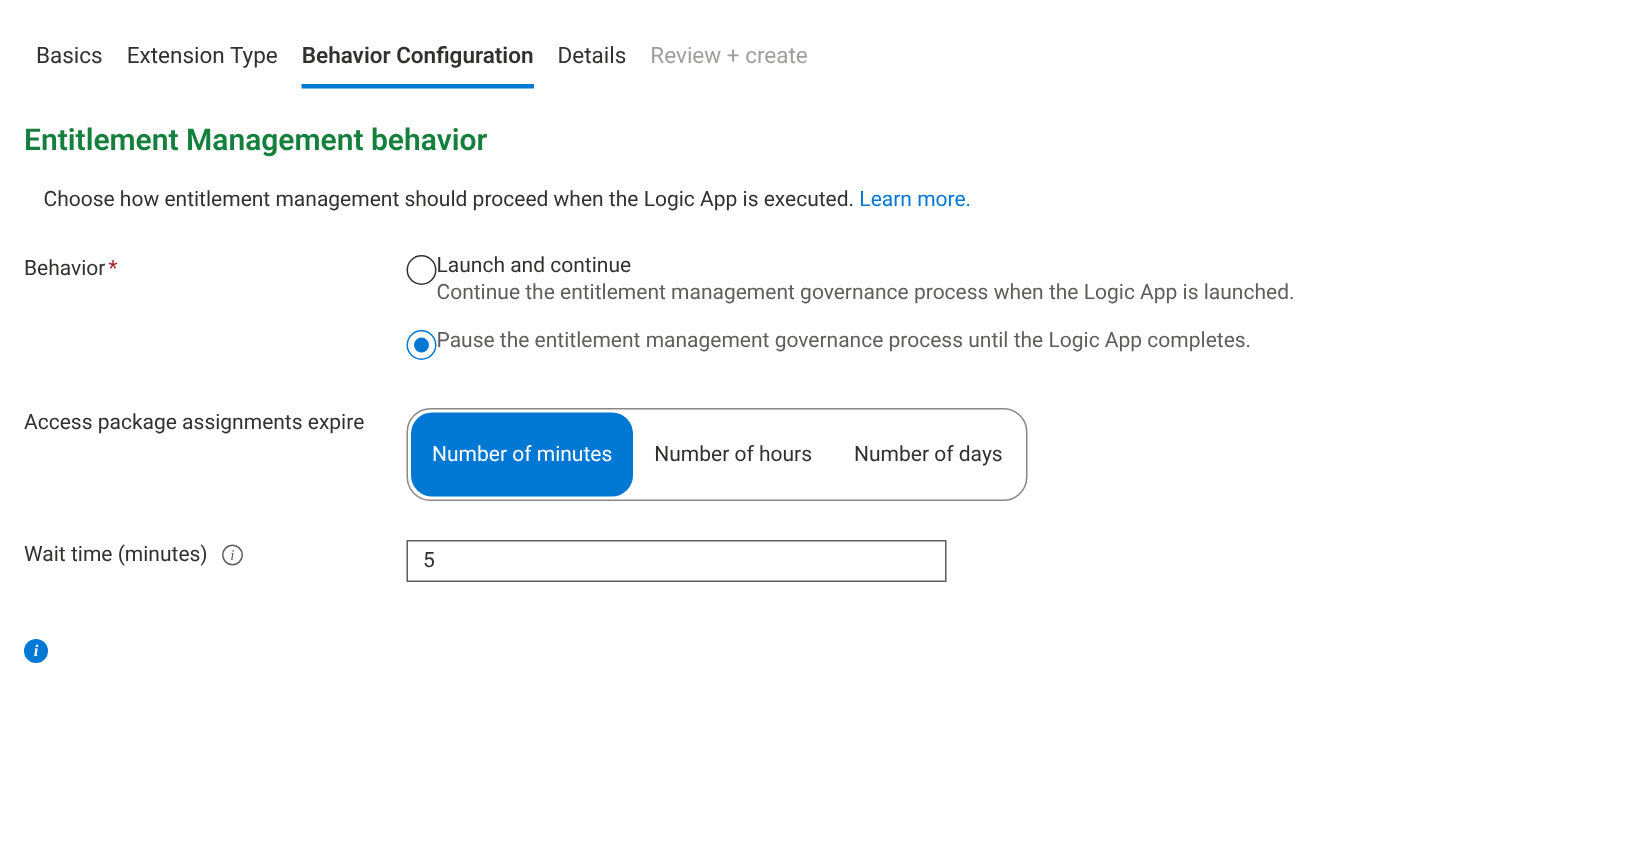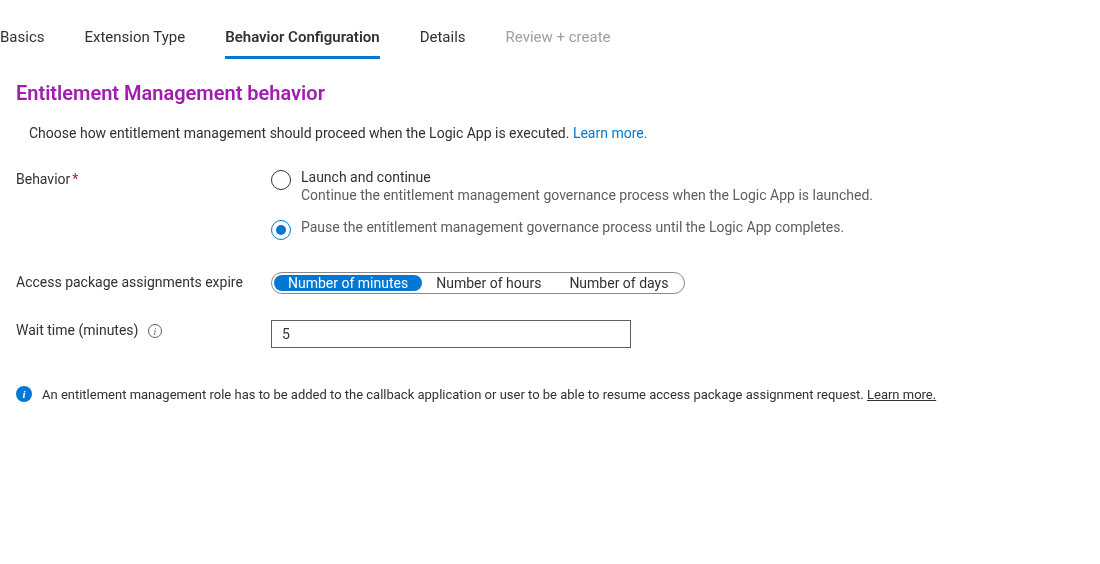--- a/index.html
+++ b/index.html
@@ -10,22 +10,22 @@
     body {
       font-family: "Segoe UI", -apple-system, BlinkMacSystemFont, Roboto, sans-serif;
       font-size: 14px;
       color: #323130;
       background: #ffffff;
       padding: 0;
       width: 1100px;
     }
     .tabs {
       display: flex;
-      gap: 40px;
-      padding: 28px 16px 0 0;
+      gap: 16px;
+      padding: 28px 16px 0 24px;
     }
     .tab {
       padding-bottom: 10px;
       cursor: pointer;
       font-size: 15px;
       color: #323130;
       border-bottom: 3px solid transparent;
     }
     .tab.active {
       font-weight: 600;
@@ -33,21 +33,21 @@
     }
     .tab.disabled {
       color: #a19f9d;
     }
     .section {
       padding: 22px 16px 0 16px;
     }
     .section-title {
       font-size: 20px;
       font-weight: 600;
-      color: #a21caf;
+      color: #15803d;
       margin-bottom: 20px;
     }
     .description {
       font-size: 14px;
       color: #323130;
       margin-top: 20px;
       margin-bottom: 28px;
       margin-left: 13px;
     }
     .description a {
@@ -74,21 +74,20 @@
       flex: 1;
     }
     .radio-group {
       display: flex;
       flex-direction: column;
       gap: 16px;
     }
     .radio-option {
       display: flex;
       align-items: flex-start;
-      gap: 10px;
       cursor: pointer;
     }
     .radio-circle {
       width: 20px;
       height: 20px;
       border: 1px solid #323130;
       border-radius: 50%;
       flex-shrink: 0;
       display: flex;
       align-items: center;
@@ -118,21 +117,21 @@
       color: #605e5c;
     }
     .pill-group {
       display: inline-flex;
       border: 1px solid #8a8886;
       border-radius: 16px;
       overflow: hidden;
       padding: 2px;
     }
     .pill {
-      padding: 0 14px;
+      padding: 20px 14px;
       font-size: 14px;
       cursor: pointer;
       border-radius: 14px;
       color: #323130;
       background: transparent;
     }
     .pill.active {
       background: #0078d4;
       color: #ffffff;
     }
@@ -245,16 +244,13 @@
       <span class="info-icon">i</span>
     </div>
     <div class="form-control">
       <input type="text" class="text-input" value="5" style="">
     </div>
   </div>
 </div>
 
 <div class="info-banner">
   <div class="info-banner-icon">i</div>
-  <div>
-    <span>An entitlement management role has to be added to the callback application or user to be able to resume access package assignment request. </span><a href="#">Learn more.</a>
-  </div>
 </div>
 
 </body></html>

